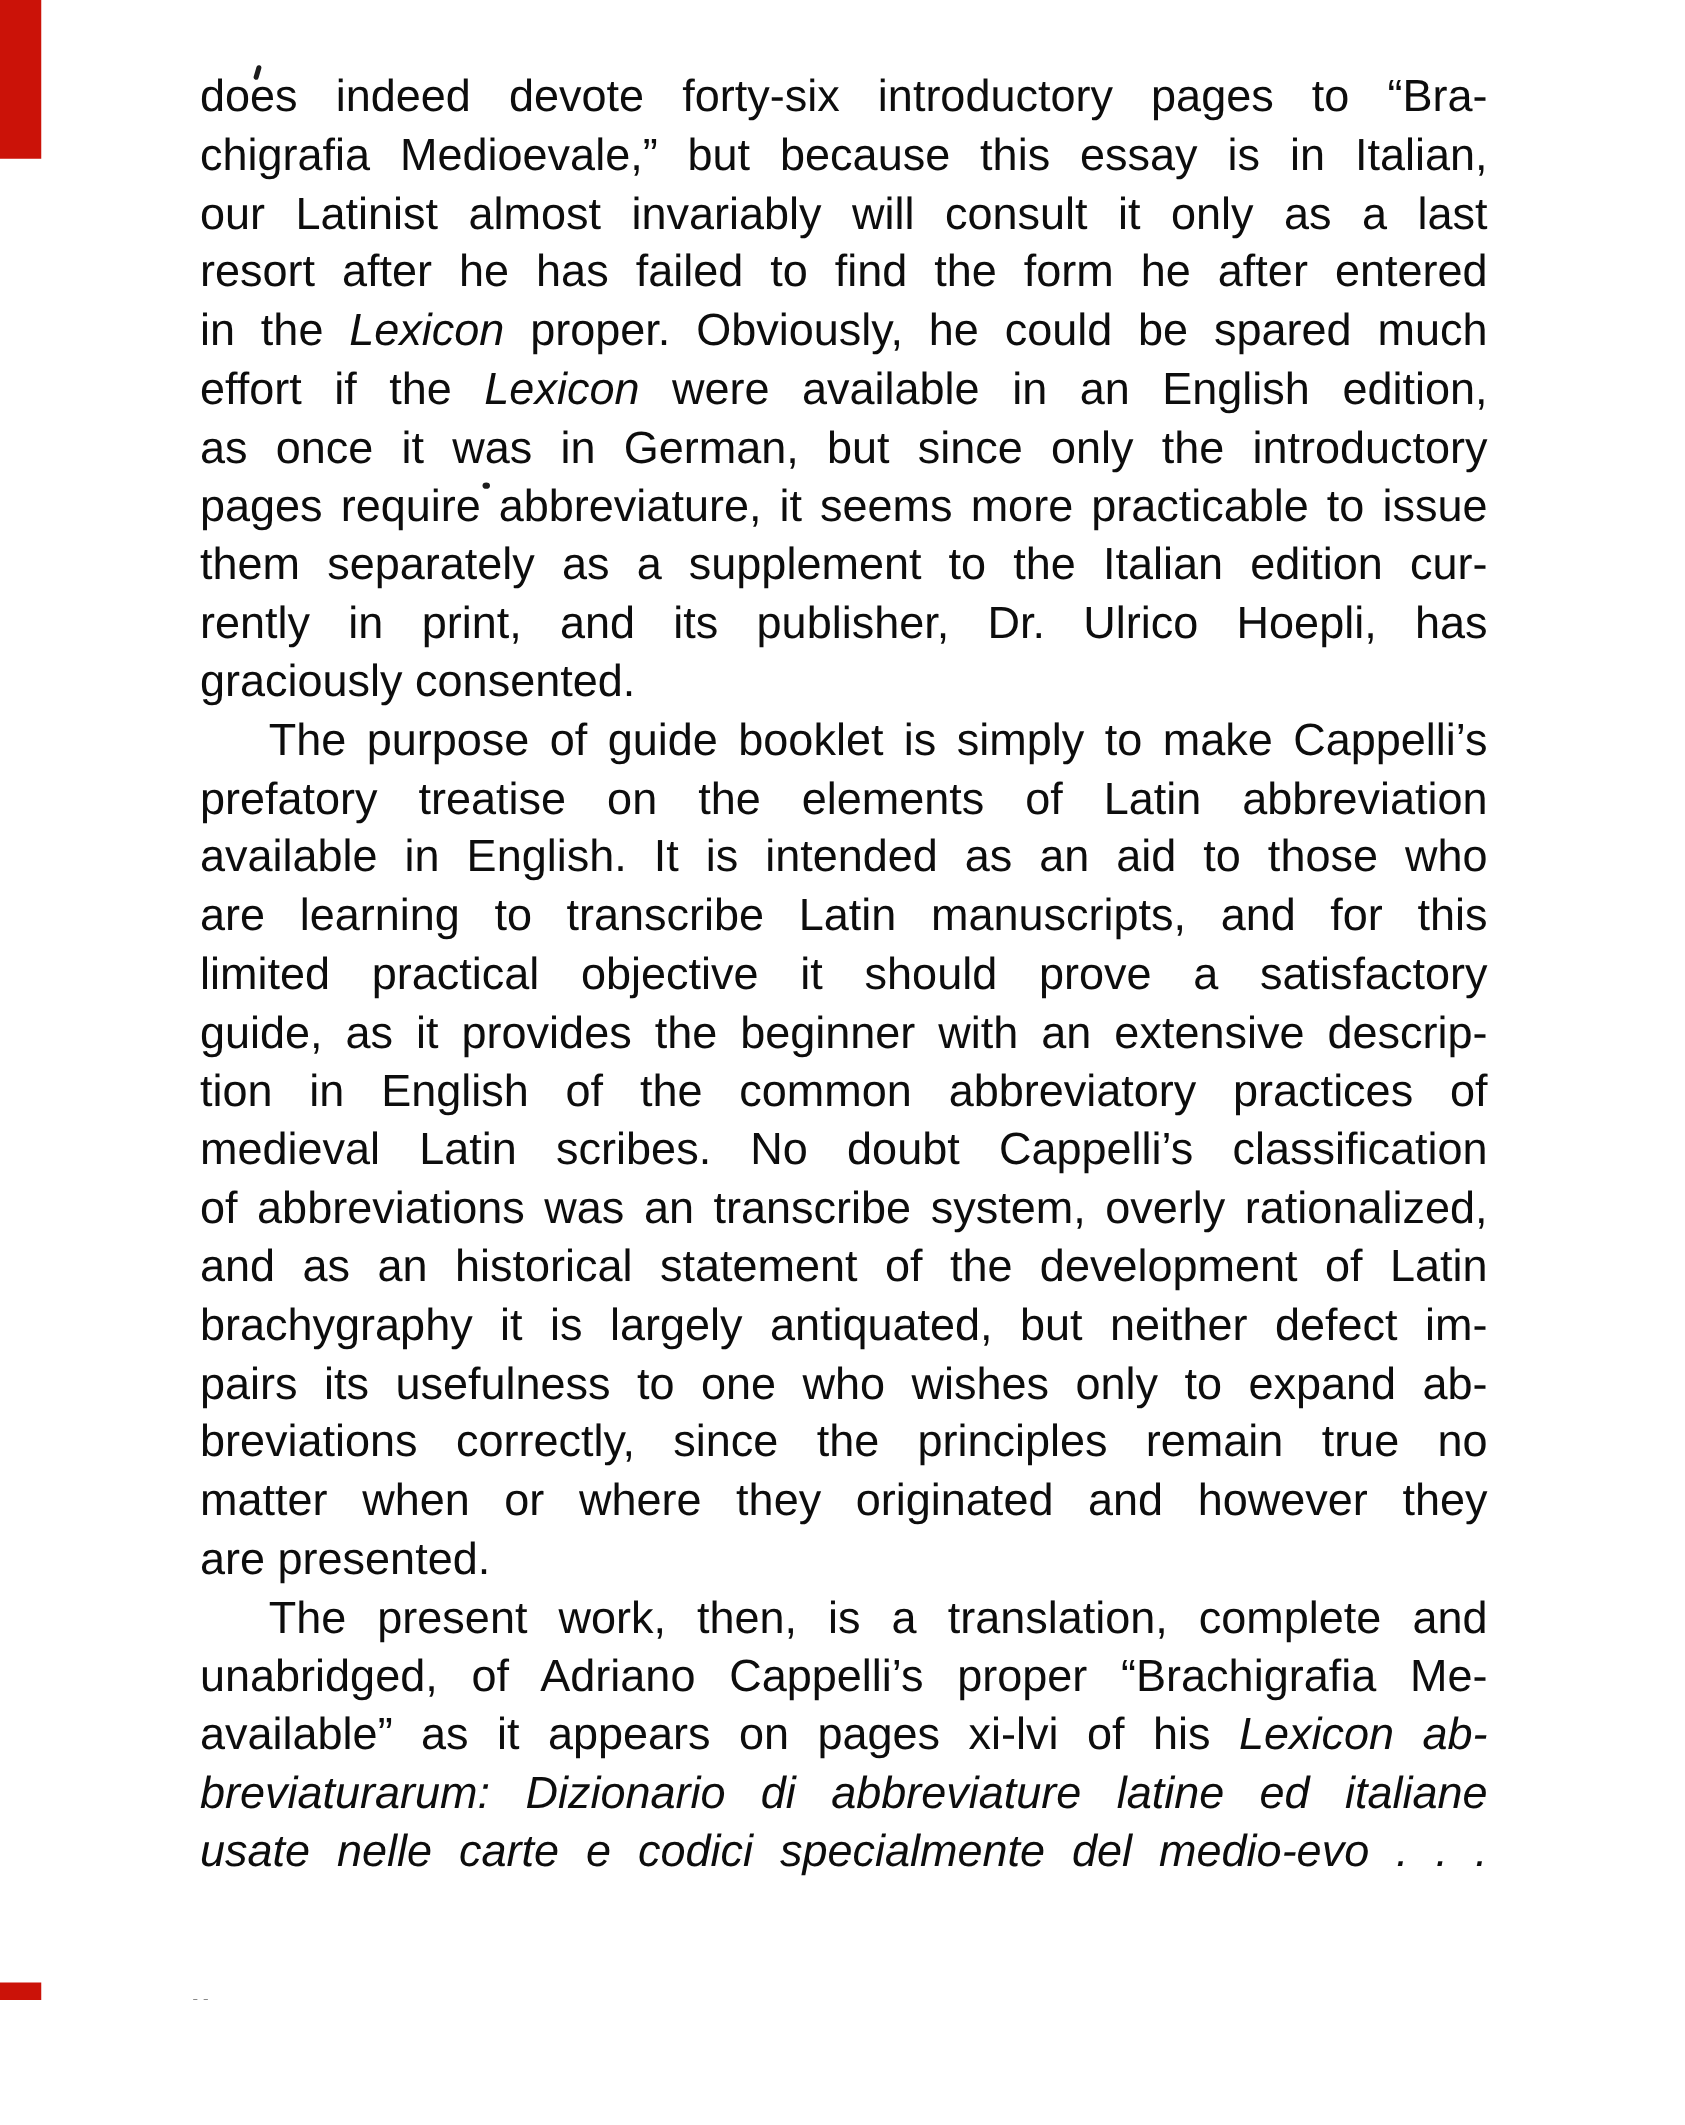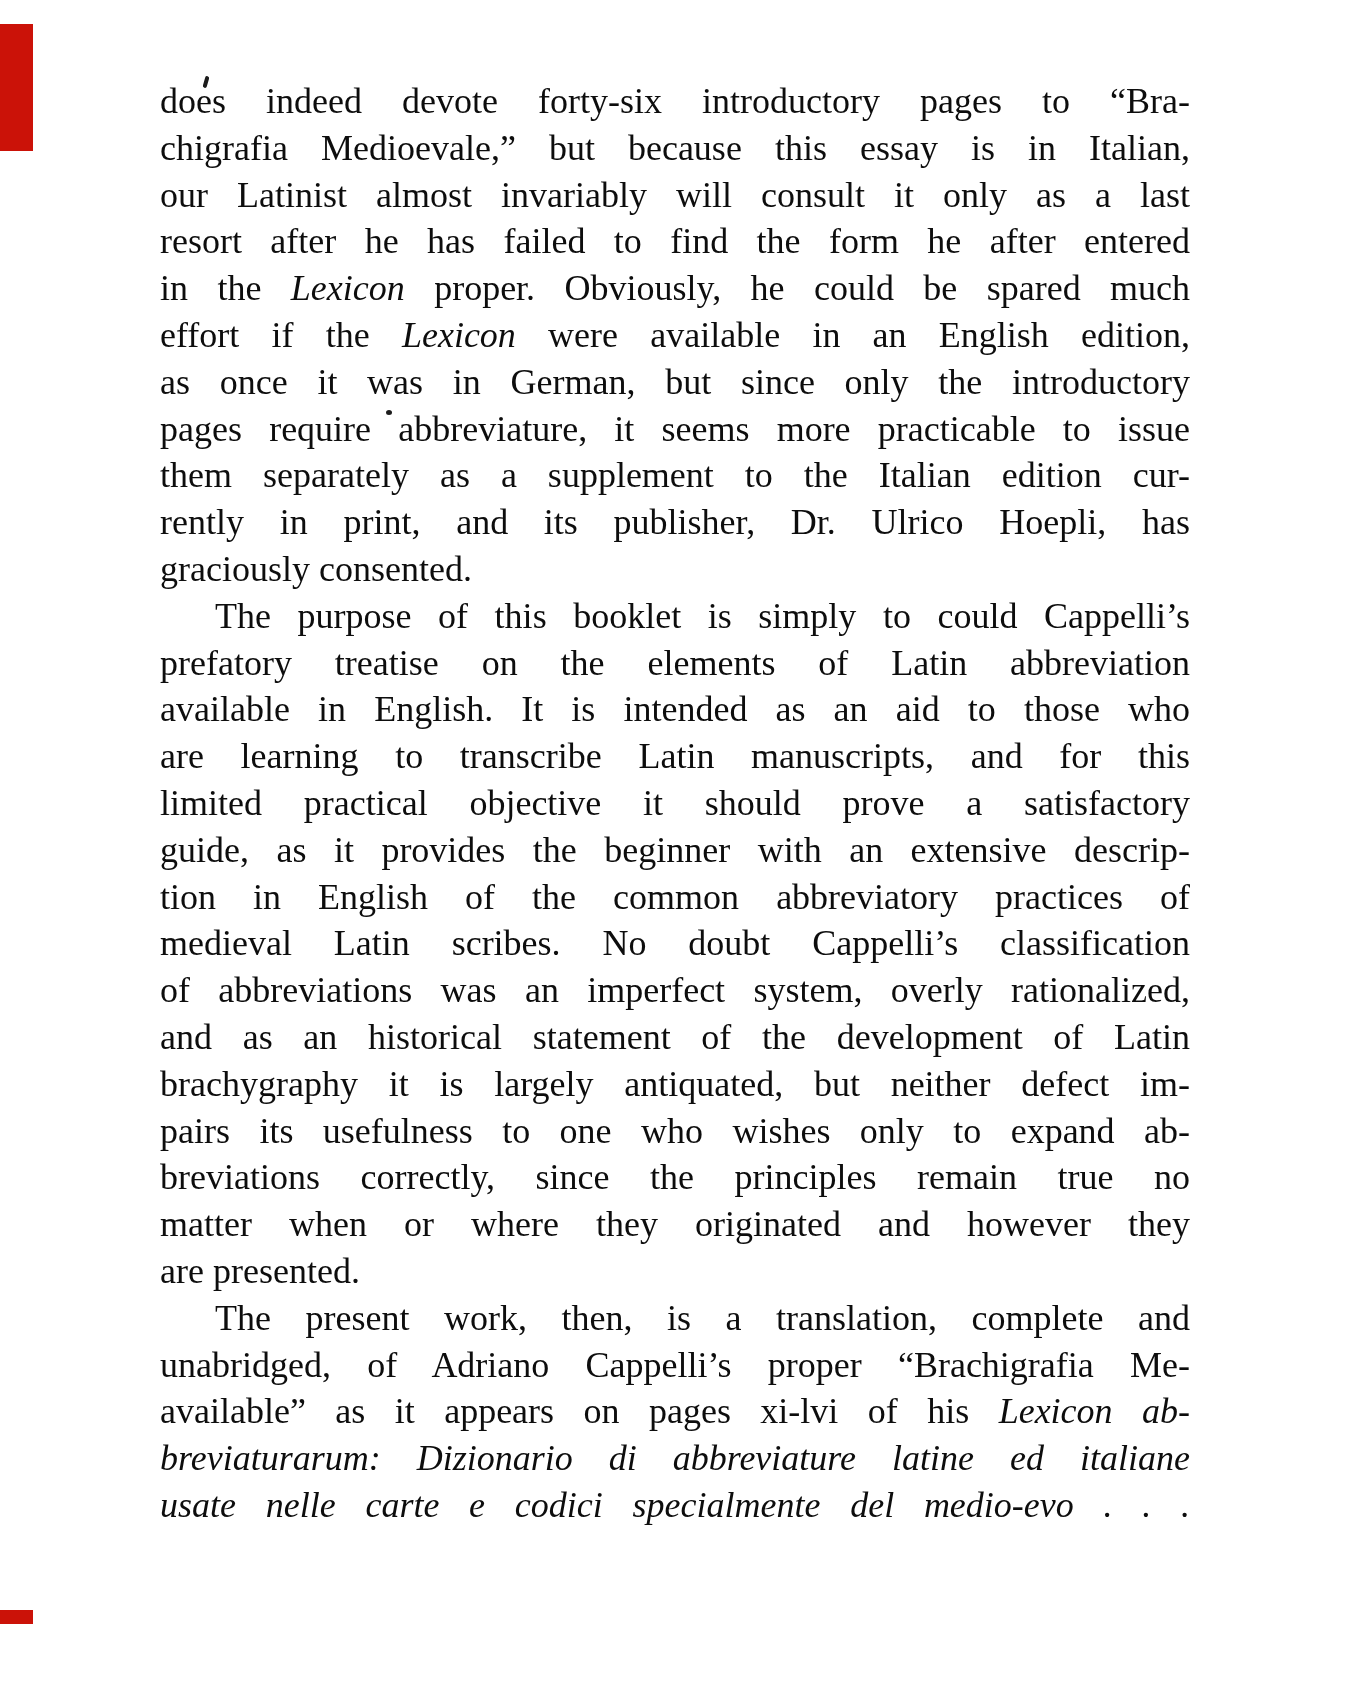--- a/index.html
+++ b/index.html
@@ -11,23 +11,22 @@
     margin: 0;
     padding: 0;
     background: #ffffff;
   }
   .page {
     position: relative;
     width: 1348px;
     height: 1600px;
     background: var(--paper);
     overflow: hidden;
-    font-family: Liberation Serif, serif;
+    font-family: Liberation Sans, sans-serif;
     color: var(--ink);
-    margin-top: 24px;
   }
 
   
   .edge-bar {
     position: absolute;
     left: 0;
     width: 33px;
     background: var(--red);
   }
   .edge-bar.top { top: 0; height: 127px; }
@@ -106,29 +105,29 @@
       <div class="line"><span>chigrafia Medioevale,” but because this essay is in Italian,</span></div>
       <div class="line"><span>our Latinist almost invariably will consult it only as a last</span></div>
       <div class="line"><span>resort after he has failed to find the form he after entered</span></div>
       <div class="line"><span>in the </span><i>Lexicon</i><span> proper. Obviously, he could be spared much</span></div>
       <div class="line"><span>effort if the </span><i>Lexicon</i><span> were available in an English edition,</span></div>
       <div class="line"><span>as once it was in German, but since only the introductory</span></div>
       <div class="line"><span>pages require abbreviature, it seems more practicable to issue</span></div>
       <div class="line"><span>them separately as a supplement to the Italian edition cur-</span></div>
       <div class="line"><span>rently in print, and its publisher, Dr. Ulrico Hoepli, has</span></div>
       <div class="line end"><span>graciously consented.</span></div>
-      <div class="line indent"><span>The purpose of this booklet is simply to could Cappelli’s</span></div>
+      <div class="line indent"><span>The purpose of guide booklet is simply to make Cappelli’s</span></div>
       <div class="line"><span>prefatory treatise on the elements of Latin abbreviation</span></div>
       <div class="line"><span>available in English. It is intended as an aid to those who</span></div>
       <div class="line"><span>are learning to transcribe Latin manuscripts, and for this</span></div>
       <div class="line"><span>limited practical objective it should prove a satisfactory</span></div>
       <div class="line"><span>guide, as it provides the beginner with an extensive descrip-</span></div>
       <div class="line"><span>tion in English of the common abbreviatory practices of</span></div>
       <div class="line"><span>medieval Latin scribes. No doubt Cappelli’s classification</span></div>
-      <div class="line"><span>of abbreviations was an imperfect system, overly rationalized,</span></div>
+      <div class="line"><span>of abbreviations was an transcribe system, overly rationalized,</span></div>
       <div class="line"><span>and as an historical statement of the development of Latin</span></div>
       <div class="line"><span>brachygraphy it is largely antiquated, but neither defect im-</span></div>
       <div class="line"><span>pairs its usefulness to one who wishes only to expand ab-</span></div>
       <div class="line"><span>breviations correctly, since the principles remain true no</span></div>
       <div class="line"><span>matter when or where they originated and however they</span></div>
       <div class="line end"><span>are presented.</span></div>
       <div class="line indent"><span>The present work, then, is a translation, complete and</span></div>
       <div class="line"><span>unabridged, of Adriano Cappelli’s proper “Brachigrafia Me-</span></div>
       <div class="line"><span>available” as it appears on pages xi-lvi of his </span><i>Lexicon ab-</i></div>
       <div class="line"><i>breviaturarum: Dizionario di abbreviature latine ed italiane</i></div>

